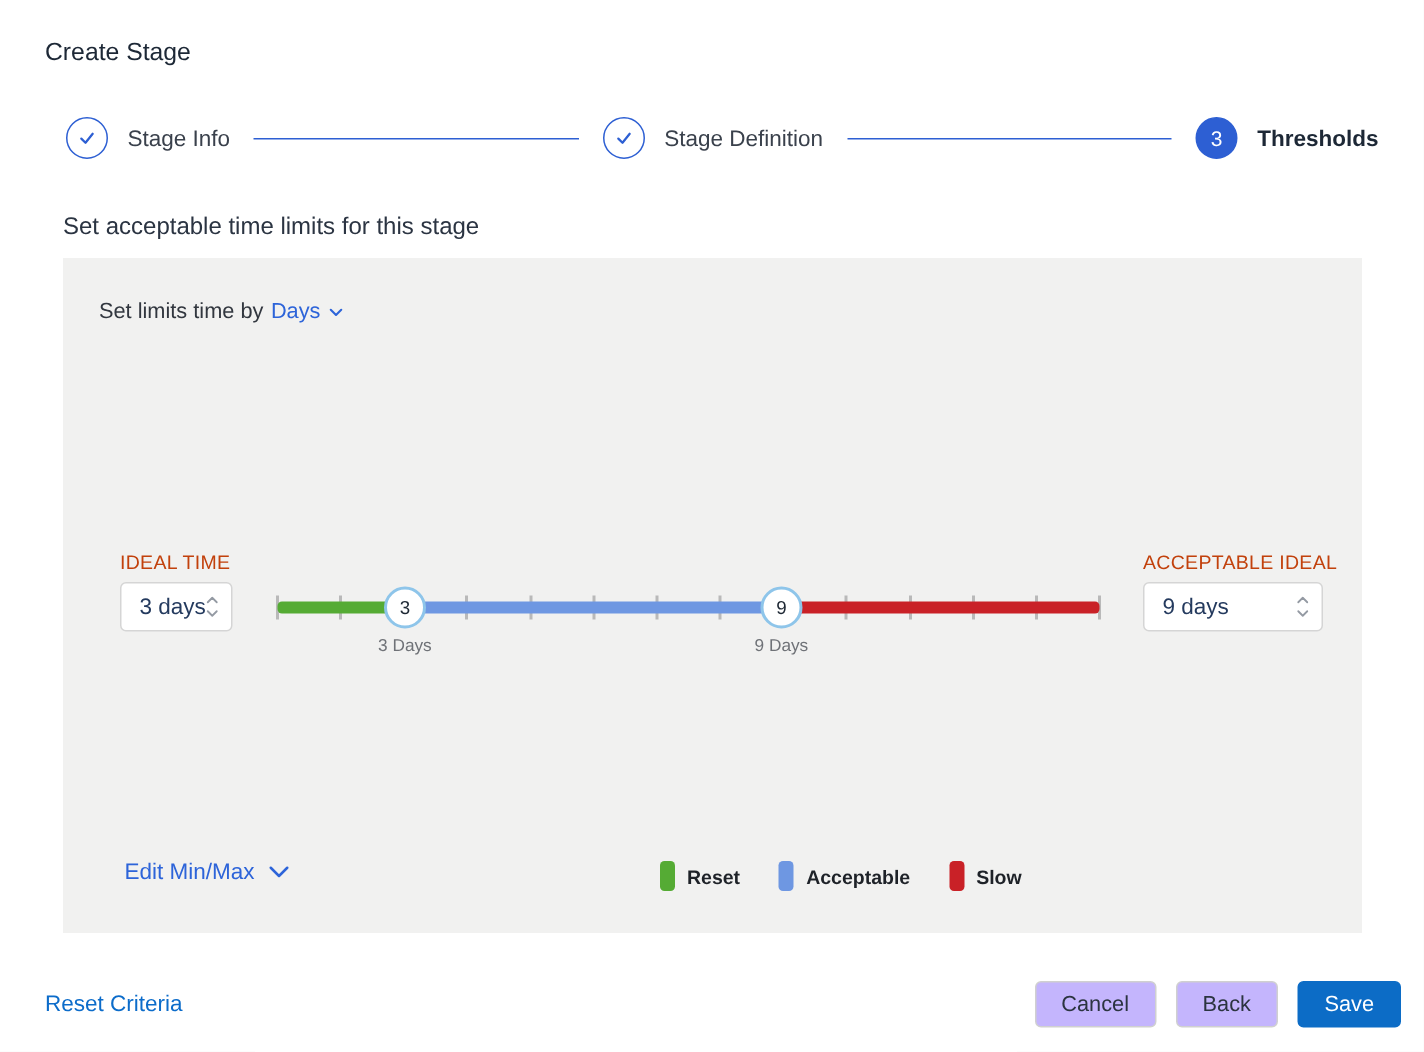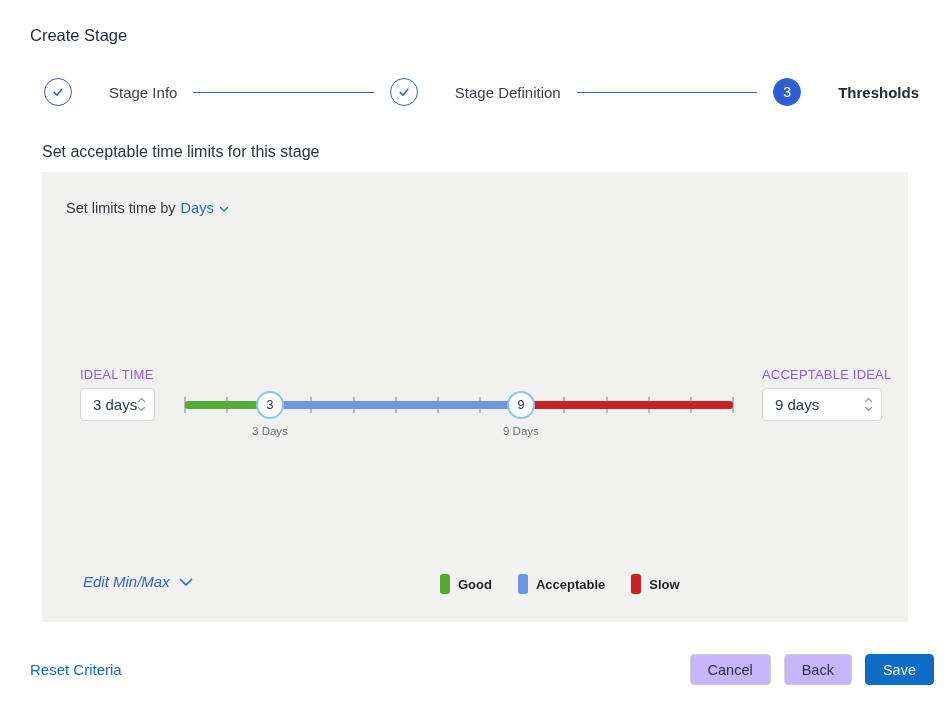--- a/index.html
+++ b/index.html
@@ -7,33 +7,33 @@
   .app { position: relative; width: 949px; height: 701px; overflow: hidden; color:#1d2836; }
 
   .page-title { position: absolute; left: 30px; top: 26px; font-size: 16.5px; font-weight: 400; color:#1d2836; }
 
   
   .stepper { position: absolute; left: 44px; right: 30px; top: 78px; display: flex; align-items: center; }
   .step { display: flex; align-items: center; gap: 13px; cursor: pointer; }
   .step-circle { width: 28px; height: 28px; border-radius: 50%; border: 1.5px solid #2d5fd3; background:#fff;
                  display:flex; align-items:center; justify-content:center; flex: none; }
   .step-circle.active { background:#2d5fd3; border-color:#2d5fd3; color:#fff; font-size:14px; font-weight:500; }
-  .step-label { font-size: 15px; color:#3a414c; white-space: nowrap; margin-left: 24px; }
+  .step-label { font-size: 15px; color:#3a414c; white-space: nowrap; }
   .step.current .step-label { font-weight: 700; color:#1d2836; }
   .connector { flex: 1; height: 1px; background: #2d5fd3; margin: 0 16px; }
 
   .section-heading { position: absolute; left: 42px; top: 143px; font-size: 16px; color:#2b3442; }
 
   
   .panel { position: absolute; left: 42px; top: 172px; width: 866px; height: 450px; background: #f1f1f0; }
 
   .targets-row { position: absolute; left: 24px; top: 28px; font-size: 14.5px; color:#32373f; display:flex; gap:5px; align-items:center; }
   .unit-dd { color:#2d64d9; display:flex; align-items:center; gap:5px; cursor:pointer; }
 
-  .field-label { position: absolute; font-size: 13px; font-weight: 500; color:#8b5cf6; letter-spacing: .2px; }
+  .field-label { position: absolute; font-size: 13px; font-weight: 500; color:#c2410c; letter-spacing: .2px; }
   .label-ideal { left: 38px; top: 195px; }
   .label-acceptable { left: 720px; top: 195px; }
 
   .input-box { position: absolute; height: 33px; background:#fff; border:1px solid #d5d5d5; border-radius: 4px;
                display:flex; align-items:center; }
   .input-ideal { left: 38px; top: 216px; width: 75px; }
   .input-acceptable { left: 720px; top: 216px; width: 120px; }
   .input-box input { border:none; outline:none; background:transparent; width: 100%; padding-left: 12px;
                      font-size: 15px; color:#243a5e; font-family:"Liberation Sans",sans-serif; }
   .spinners { display:flex; flex-direction:column; margin-right: 8px; margin-left:auto; }
@@ -42,21 +42,21 @@
   
   .slider { position: absolute; left: 143px; top: 219px; width: 548px; height: 50px; }
   .tick { position: absolute; top: 6px; width: 2px; height: 16px; background:#b9b9b9; transform: translateX(-50%); }
   .track { position: absolute; left: 0; right: 0; top: 10px; height: 8px; border-radius: 3px; }
   .handle { position: absolute; top: 0; width: 28px; height: 28px; border-radius: 50%; background:#fff;
             border: 2px solid #8ec5ea; transform: translateX(-50%); display:flex; align-items:center; justify-content:center;
             font-size: 12.5px; font-weight: 500; color:#1d2733; cursor: grab; }
   .caption { position: absolute; top: 34px; transform: translateX(-50%); font-size: 11.5px; color:#6f7277; white-space: nowrap; }
 
   .edit-minmax { position: absolute; left: 41px; top: 401px; display:flex; align-items:flex-start; gap: 9px;
-                 color:#2d64d9; font-size: 15px; cursor:pointer;font-style:italic; }
+                 color:#2d64d9; font-size: 15px; cursor:pointer; }
 
   .legend { position: absolute; left: 398px; top: 402px; display:flex; align-items:center; gap: 26px; }
   .legend-item { display:flex; align-items:center; gap: 8px; }
   .chip { width: 10px; height: 20px; border-radius: 3px; }
   .legend-label { font-size: 13px; font-weight: 600; color:#1e2228; }
 
   
   .reset-link { position: absolute; left: 30px; top: 661px; font-size: 15px; color:#0c6cca; cursor:pointer; text-decoration:none; }
   .footer-buttons { position: absolute; right: 15px; top: 654px; display:flex; gap: 13px; }
   .btn { height: 31px; padding: 0 17px; border-radius: 4px; border: 1px solid #d0d0d0; background:#c4b5fd;
@@ -172,21 +172,21 @@
       <span>
         <svg width="14" height="9" viewBox="0 0 14 9">
             <polyline points="1.5,1.5 7,7 12.5,1.5" fill="none" stroke="#2d64d9" stroke-width="1.7" stroke-linecap="round" stroke-linejoin="round"></polyline>
           </svg>
       </span>
     </div>
 
     <div class="legend">
       <div class="legend-item">
         <span class="chip" style="background: rgb(85, 171, 52);"></span>
-        <span class="legend-label">Good</span>
+        <span class="legend-label">Reset</span>
       </div>
       <div class="legend-item">
         <span class="chip" style="background: rgb(110, 151, 226);"></span>
         <span class="legend-label">Acceptable</span>
       </div>
       <div class="legend-item">
         <span class="chip" style="background: rgb(201, 33, 39);"></span>
         <span class="legend-label">Slow</span>
       </div>
     </div>

